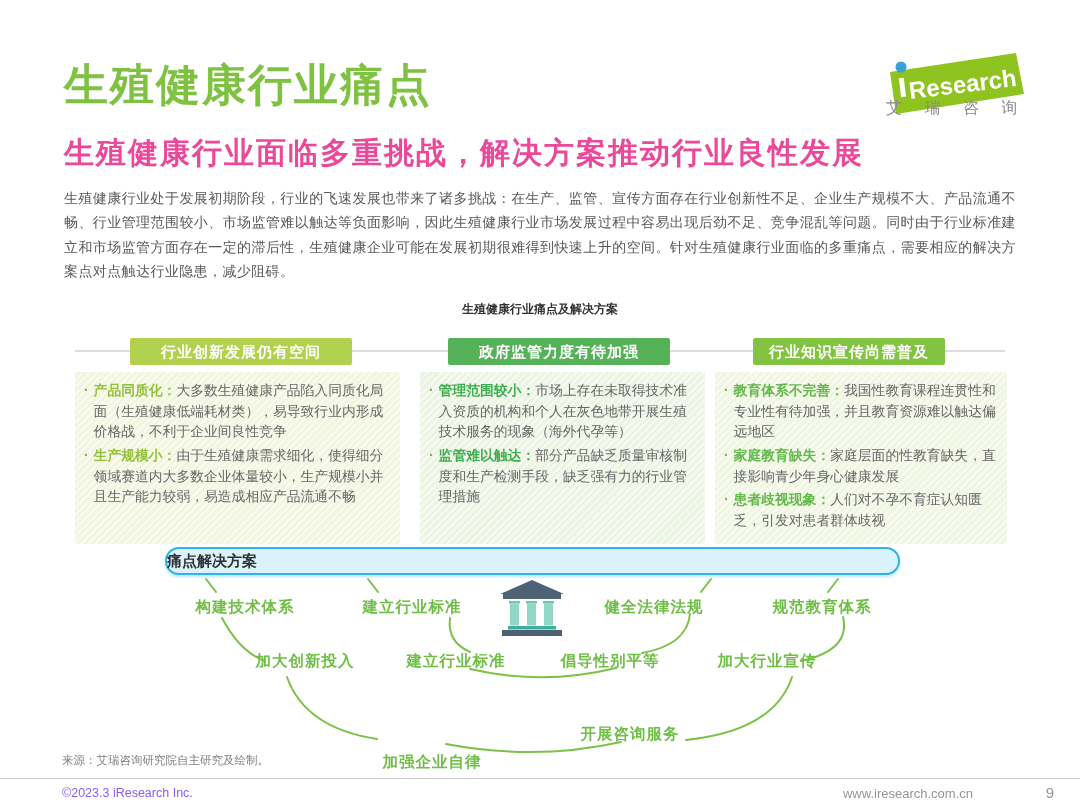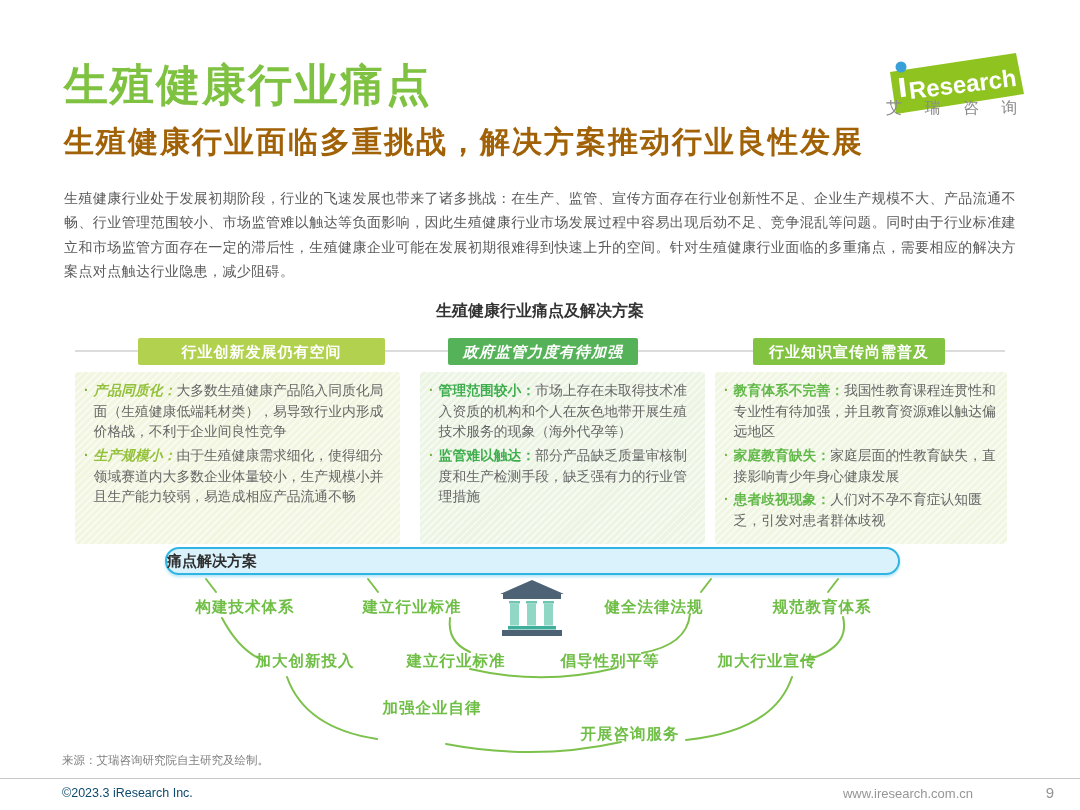--- a/index.html
+++ b/index.html
@@ -2,67 +2,67 @@
 <html><head>
 <meta charset="utf-8">
 <style>
   html,body{margin:0;padding:0;background:#fff;}
   .page{position:relative;width:1080px;height:810px;background:#ffffff;overflow:hidden;
         font-family:"Liberation Sans","DejaVu Sans",sans-serif;padding-left:8px;}
 
   
   .main-title{position:absolute;left:64px;top:56px;font-size:44px;font-weight:bold;
               color:#7fc241;letter-spacing:2px;}
-  .subtitle{position:absolute;left:64px;top:122px;font-size:30px;font-weight:bold;
-            color:#a16207;letter-spacing:2px;white-space:nowrap;text-align:center;}
+  .subtitle{position:absolute;left:64px;top:133px;font-size:30px;font-weight:bold;
+            color:#ec4899;letter-spacing:2px;white-space:nowrap;text-align:center;}
   .intro{position:absolute;left:64px;top:186px;width:952px;font-size:14px;
          line-height:1.74;color:#595959;text-align:justify;letter-spacing:.4px;}
   .section-title{position:absolute;left:64px;top:301px;width:952px;text-align:center;
-                 font-size:16px;font-weight:bold;color:#333;}
+                 font-size:12px;font-weight:bold;color:#333;}
 
   
   .logo{position:absolute;left:880px;top:48px;width:150px;height:85px;}
   .logo-cn{position:absolute;left:886px;top:98px;font-size:16px;color:#8b8b8b;
            letter-spacing:9px;font-weight:normal;white-space:nowrap;}
 
   
   .pill-line{position:absolute;left:75px;top:350px;width:930px;height:2px;background:#dcdcdc;}
   .pill{position:absolute;top:338px;height:27px;line-height:27px;text-align:center;
         color:#fff;font-size:15px;font-weight:bold;border-radius:2px;letter-spacing:1px;}
-  .pill1{left:138px;width:247px;background:#b2d14e;}
-  .pill2{left:448px;width:190px;background:#56b259;font-style:italic;}
+  .pill1{left:130px;width:222px;background:#b2d14e;}
+  .pill2{left:448px;width:222px;background:#56b259;}
   .pill3{left:753px;width:192px;background:#82c341;}
 
   .painbox{position:absolute;top:372px;height:172px;border-radius:3px;
            padding:9px 10px 0 6px;box-sizing:border-box;overflow:hidden;}
   .box1{left:75px;width:325px;background:repeating-linear-gradient(135deg,
         rgba(255,255,255,.55) 0 2px,rgba(255,255,255,0) 2px 5px),#f2f6e0;}
   .box2{left:420px;width:285px;background:repeating-linear-gradient(135deg,
         rgba(255,255,255,.55) 0 2px,rgba(255,255,255,0) 2px 5px),#ecf4e4;}
   .box3{left:715px;width:292px;background:repeating-linear-gradient(135deg,
         rgba(255,255,255,.55) 0 2px,rgba(255,255,255,0) 2px 5px),#f0f6e2;}
   .bullet{display:flex;font-size:13.8px;line-height:1.5;color:#666;margin-bottom:3px;}
   .bullet .dot{color:#7ab33c;margin:0 5px 0 3px;font-weight:bold;}
   .bullet .term{font-weight:bold;}
-  .box1 .term{color:#94c13c;font-style:italic;} .box2 .term{color:#3fae4e;} .box3 .term{color:#62b94a;}
+  .box1 .term{color:#94c13c;} .box2 .term{color:#3fae4e;} .box3 .term{color:#62b94a;}
 
   
   .solution-bar{position:absolute;left:165px;top:547px;width:735px;height:28px;
                 background:#d9f2fc;border:2px solid #30b4e4;border-radius:14px;
                 box-sizing:border-box;line-height:24px;font-weight:bold;
                 font-size:15px;color:#2f2f2f;box-shadow:0 2px 3px rgba(48,180,228,.35);}
   .sol-label{position:absolute;font-size:15.5px;font-weight:bold;color:#6fbe45;
              white-space:nowrap;transform:translateX(-50%);letter-spacing:1px;}
   .arcs{position:absolute;left:0;top:0;pointer-events:none;}
   .bank-icon{position:absolute;left:500px;top:580px;}
 
   
   .src-note{position:absolute;left:62px;top:753px;font-size:11.5px;color:#7f7f7f;font-family:Liberation Serif, serif;}
   .footer-line{position:absolute;left:0;top:778px;width:1080px;height:1px;background:#c9c9c9;}
-  .copyright{position:absolute;left:62px;top:786px;font-size:12.5px;color:#0c4a6e;}
+  .copyright{position:absolute;left:62px;top:786px;font-size:12.5px;color:#8b5cf6;}
   .site{position:absolute;right:115px;top:786px;font-size:13px;color:#959595;margin-left:16px;}
   .page-num{position:absolute;right:34px;top:784px;font-size:15px;color:#959595;}
 </style>
 </head>
 <body>
 
 <div class="page">
 
   <div class="main-title">生殖健康行业痛点</div>
 
@@ -155,21 +155,21 @@
   </svg>
 
   <span class="sol-label" style="left:245px;top:597px">构建技术体系</span>
   <span class="sol-label" style="left:412px;top:597px">建立行业标准</span>
   <span class="sol-label" style="left:654px;top:597px">健全法律法规</span>
   <span class="sol-label" style="left:822px;top:597px">规范教育体系</span>
   <span class="sol-label" style="left:305px;top:651px">加大创新投入</span>
   <span class="sol-label" style="left:456px;top:651px">建立行业标准</span>
   <span class="sol-label" style="left:610px;top:651px">倡导性别平等</span>
   <span class="sol-label" style="left:767px;top:651px">加大行业宣传</span>
-  <span class="sol-label" style="left:432px;top:698px">加强企业自律</span>
+  <span class="sol-label" style="left:432px;top:752px">加强企业自律</span>
   <span class="sol-label" style="left:630px;top:724px">开展咨询服务</span>
 
   <div class="src-note">来源：艾瑞咨询研究院自主研究及绘制。</div>
   <div class="footer-line"></div>
   <div class="copyright">©2023.3 iResearch Inc.</div>
   <div class="site">www.iresearch.com.cn</div>
   <div class="page-num">9</div>
 
 </div>
 

